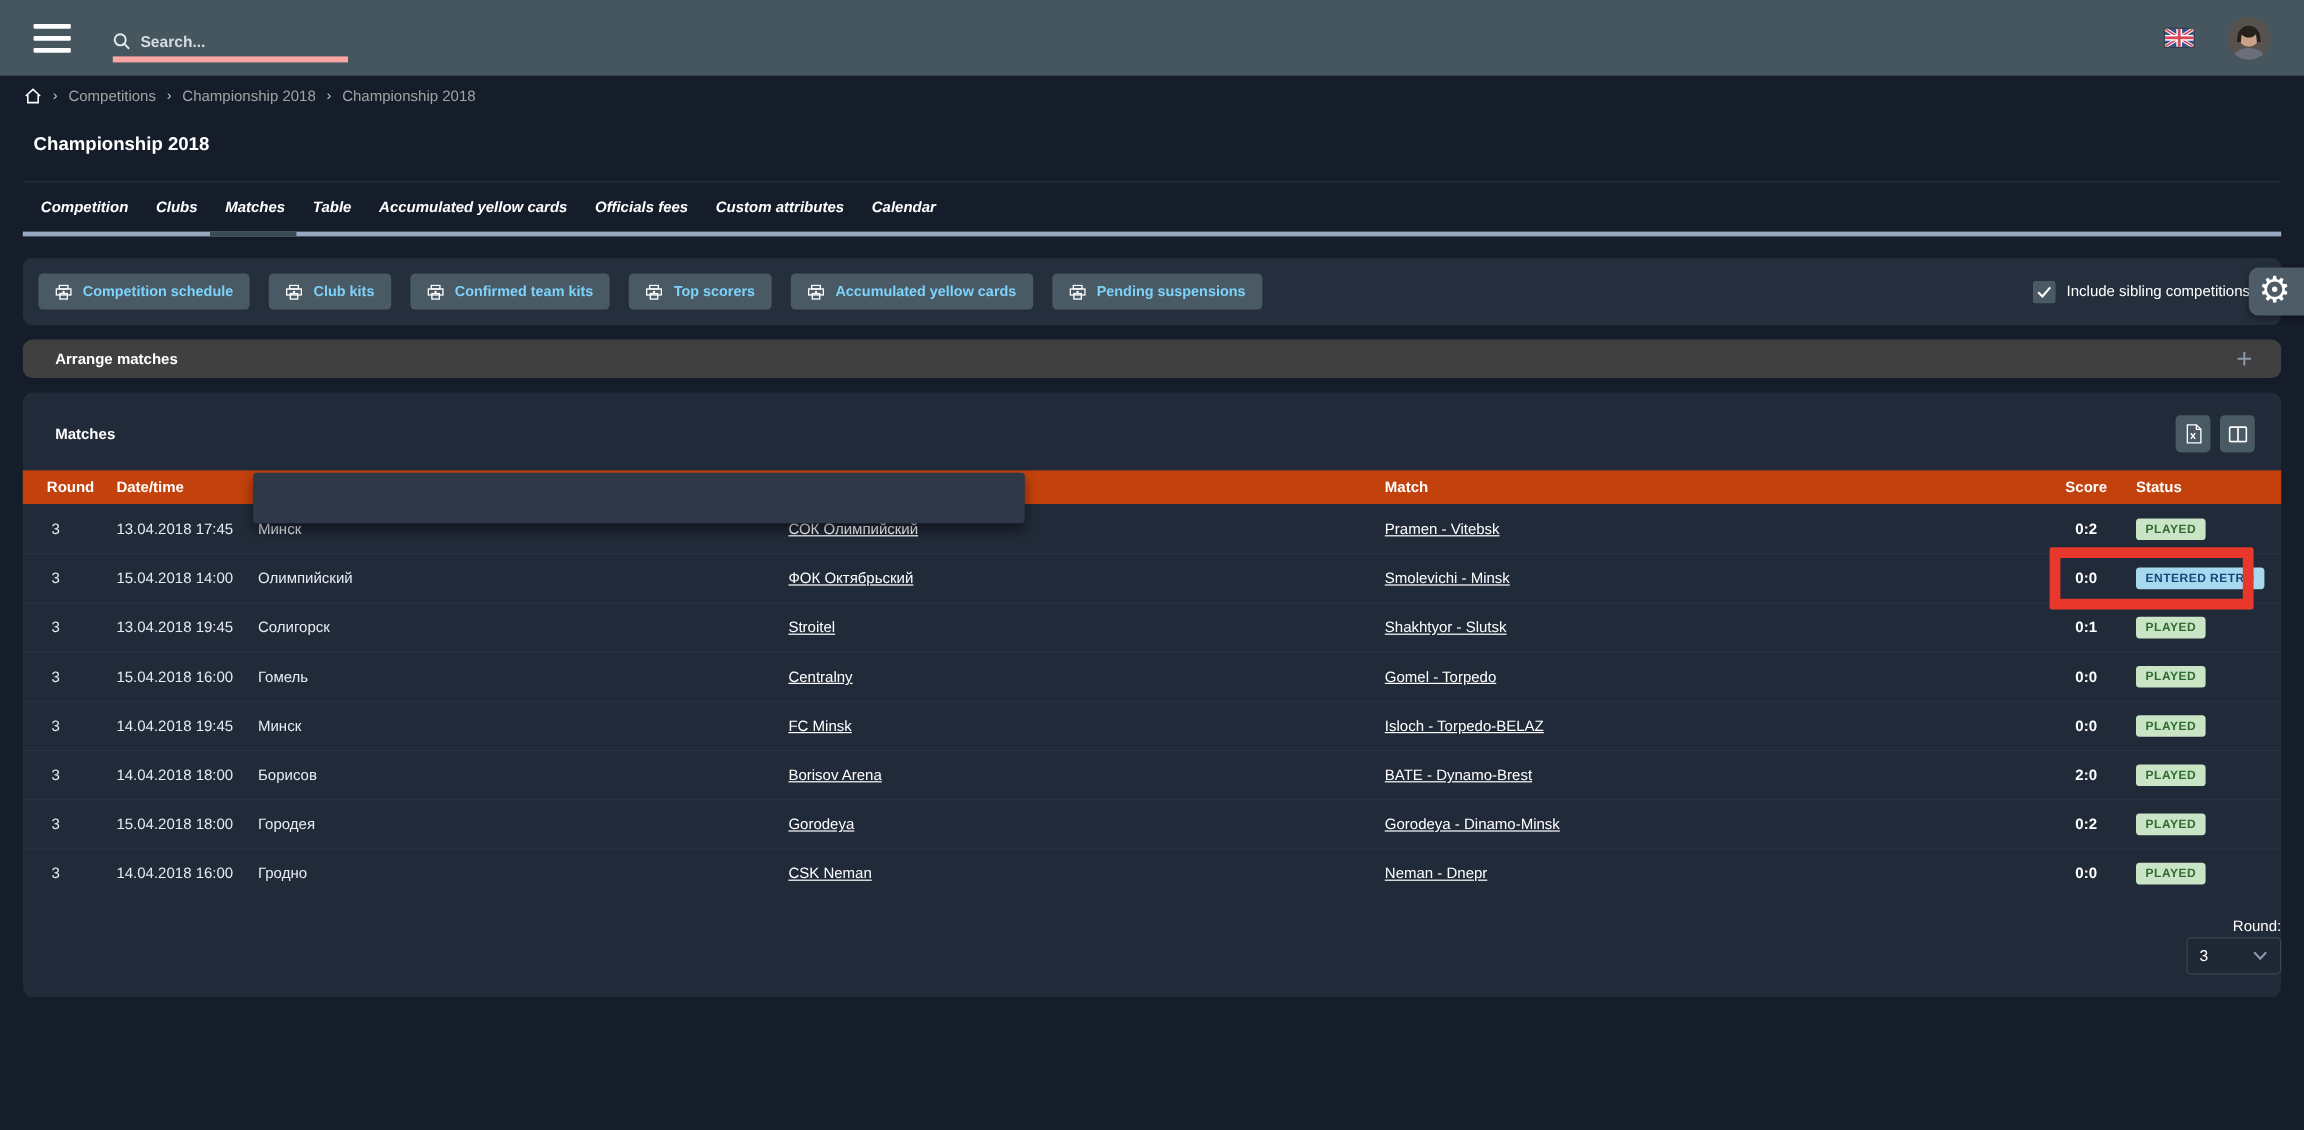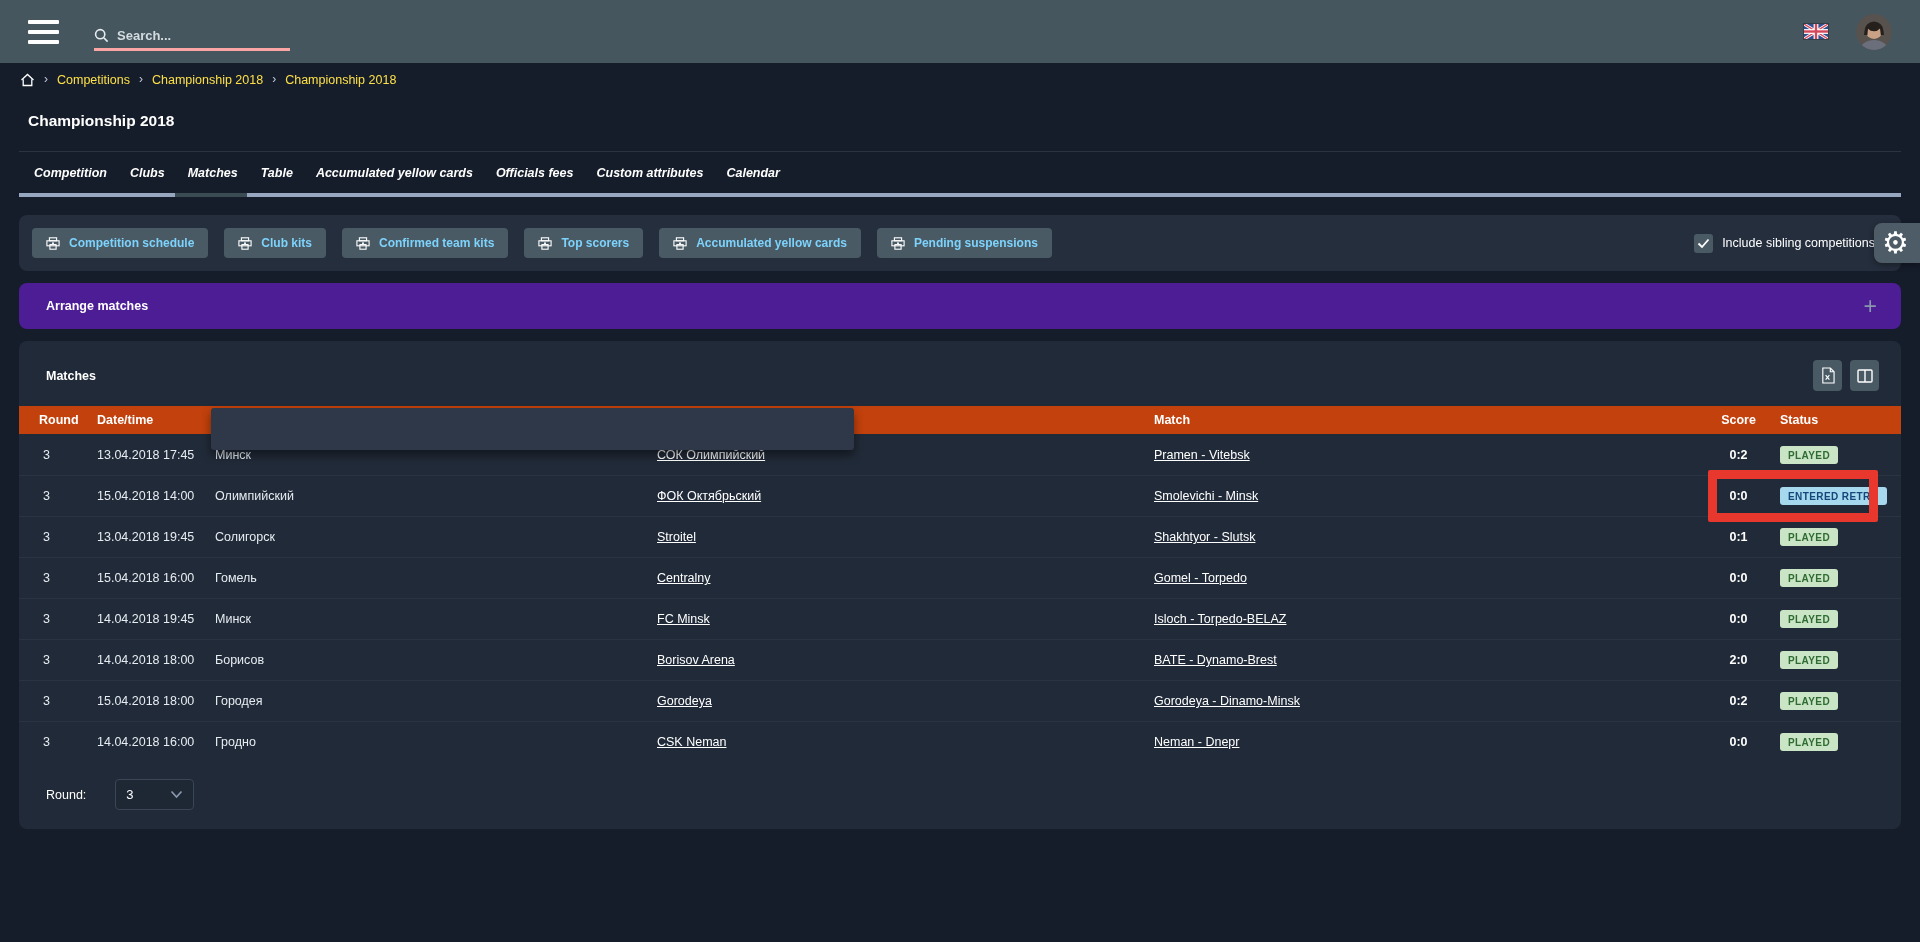--- a/index.html
+++ b/index.html
@@ -4,31 +4,31 @@
 <style>
   * { margin:0; padding:0; box-sizing:border-box; }
   html,body { width:1920px; height:942px; overflow:hidden; }
   body { background:#151C2A; font-family:"Liberation Sans", sans-serif; color:#fff; }
   button { font-family:inherit; }
 
   
   .topbar { height:63px; background:#46565F; display:flex; align-items:center; padding:0 28px; }
   .hamburger { width:31px; height:24px; display:flex; flex-direction:column; justify-content:space-between; background:none; border:none; cursor:pointer; }
   .hamburger span { height:4px; background:#fff; border-radius:1px; }
-  .searchbox { margin-left:35px; display:flex; align-items:center; gap:8px; border-bottom:3px solid #fca5a5; padding-bottom:5px; width:196px; position:relative; top:8px; }
+  .searchbox { margin-left:35px; display:flex; align-items:center; gap:8px; border-bottom:5px solid #fca5a5; padding-bottom:5px; width:196px; position:relative; top:8px; }
   .searchbox input { background:transparent; border:none; outline:none; color:#fff; font-size:13px; font-weight:700; width:160px; }
   .searchbox input::placeholder { color:#D3DBDF; }
   .topbar-right { margin-left:auto; display:flex; align-items:center; gap:28px; }
   .flag-btn, .avatar-btn { background:none; border:none; cursor:pointer; padding:0; display:flex; }
   .flag-btn svg { box-shadow:0 0 0 1px rgba(0,0,0,.25); }
   .avatar-btn svg { border-radius:50%; }
 
   
   .breadcrumb { display:flex; align-items:center; gap:9px; padding:10px 20px 8px; font-size:12.5px; }
-  .breadcrumb .crumb { color:#fde047; cursor:pointer; }
+  .breadcrumb .crumb { color:#a3a3a3; cursor:pointer; }
   .breadcrumb .sep { color:#C3CBD8; font-size:12px; position:relative; top:-1px; }
   .home-icon { display:flex; cursor:pointer; }
 
   
   main { padding:0 19px; position:relative; }
   h1.page-title { font-size:15.5px; font-weight:700; margin:17px 0 0 9px; }
   .divider { height:1px; background:#2A3342; margin-top:21px; }
 
   .tabs { display:flex; padding-left:15px; border-bottom:4px solid #97A7BF; margin-top:0; }
   .tab { background:none; border:none; color:#fff; font-weight:700; font-size:12.5px; padding:14px 0 13px; margin-right:23px; cursor:pointer; position:relative; white-space:nowrap;font-style:italic; }
@@ -36,21 +36,21 @@
 
   
   .filters-panel { background:#252E3D; border-radius:8px; margin-top:18px; height:56px; display:flex; align-items:center; padding:0 14px 0 13px; position:relative; }
   .report-btn { display:flex; align-items:center; gap:9px; background:#4A5A64; border:none; border-radius:4px; color:#7dd3fc; font-weight:700; font-size:12px; padding:8px 14px; margin-right:16px; cursor:pointer; white-space:nowrap; }
   .sibling { margin-left:auto; display:flex; align-items:center; gap:9px; white-space:nowrap; padding-right:26px; margin-right:-14px; overflow:hidden; }
   .checkbox { width:19px; height:19px; background:#4A5A64; border-radius:3px; display:flex; align-items:center; justify-content:center; cursor:pointer; flex:none; }
   .sibling .cb-label { font-size:12.5px; }
   .gear-flyout { position:absolute; top:50%; transform:translateY(-50%); right:-19px; width:46px; height:40px; background:#4D5C66; border-radius:8px 0 0 8px; border:none; cursor:pointer; color:#fff; font-size:30px; line-height:36px; text-align:left; padding-left:8px; z-index:20; box-shadow:0 2px 6px rgba(0,0,0,.35); }
 
   
-  .arrange-panel { background:#4c1d95; border-radius:8px; margin-top:12px; height:46px; display:flex; align-items:center; justify-content:space-between; padding:0 24px 0 27px; cursor:pointer;gap:16px; }
+  .arrange-panel { background:#404040; border-radius:8px; margin-top:12px; height:32px; display:flex; align-items:center; justify-content:space-between; padding:0 24px 0 27px; cursor:pointer;gap:16px; }
   .arrange-title { font-size:12.5px; font-weight:700; }
   .plus-icon { color:#8A97AD; font-size:23px; font-weight:400; line-height:1; }
 
   
   .matches-panel { background:#212A38; border-radius:8px; margin-top:12px; padding-bottom:4px; }
   .matches-head { display:flex; align-items:center; justify-content:space-between; padding:19px 22px 15px 27px; }
   .matches-title { font-size:12.5px; font-weight:700; }
   .panel-actions { display:flex; gap:8px; }
   .icon-btn { width:29px; height:31px; background:#4A5A64; border:none; border-radius:4px; display:flex; align-items:center; justify-content:center; cursor:pointer; }
 
@@ -66,21 +66,21 @@
   a.link { color:#fff; font-weight:400; text-decoration:underline; cursor:pointer;text-align:right; }
   .cell-score { text-align:center; font-weight:700; color:#ffffff; }
   .cell-status { padding-left:14px; }
   .badge { display:inline-block; padding:4px 8px 3px; border-radius:3px; font-size:10px; font-weight:700; letter-spacing:.4px; white-space:nowrap; }
   .badge.played { background:#C9E5C5; color:#2F6B33; }
   .badge.entered-retro { background:#A6D9EE; color:#14467A; }
 
   .highlight-frame { display:none; }
   .row.highlighted .highlight-frame { display:block; position:absolute; right:23px; top:-6px; width:170px; height:52px; border:9px solid #E8382D; border-radius:2px; z-index:6; pointer-events:none; }
 
-  .round-row { display:flex; align-items:center; gap:29px; padding:17px 0 15px 27px; font-size:12.5px; }
+  .round-row { display:flex; align-items:flex-end; gap:2px; padding:17px 0 15px 27px; font-size:12.5px;flex-direction:column; }
   .round-select { min-width:79px; height:31px; background:#1E2734; border:1px solid #3A4556; border-radius:4px; display:flex; align-items:center; justify-content:space-between; padding:0 10px; cursor:pointer; }
   .round-select .val { font-size:13px; }
 </style>
 </head>
 <body>
 
 <header class="topbar">
   <button class="hamburger">
     <span></span>
       <span></span>

